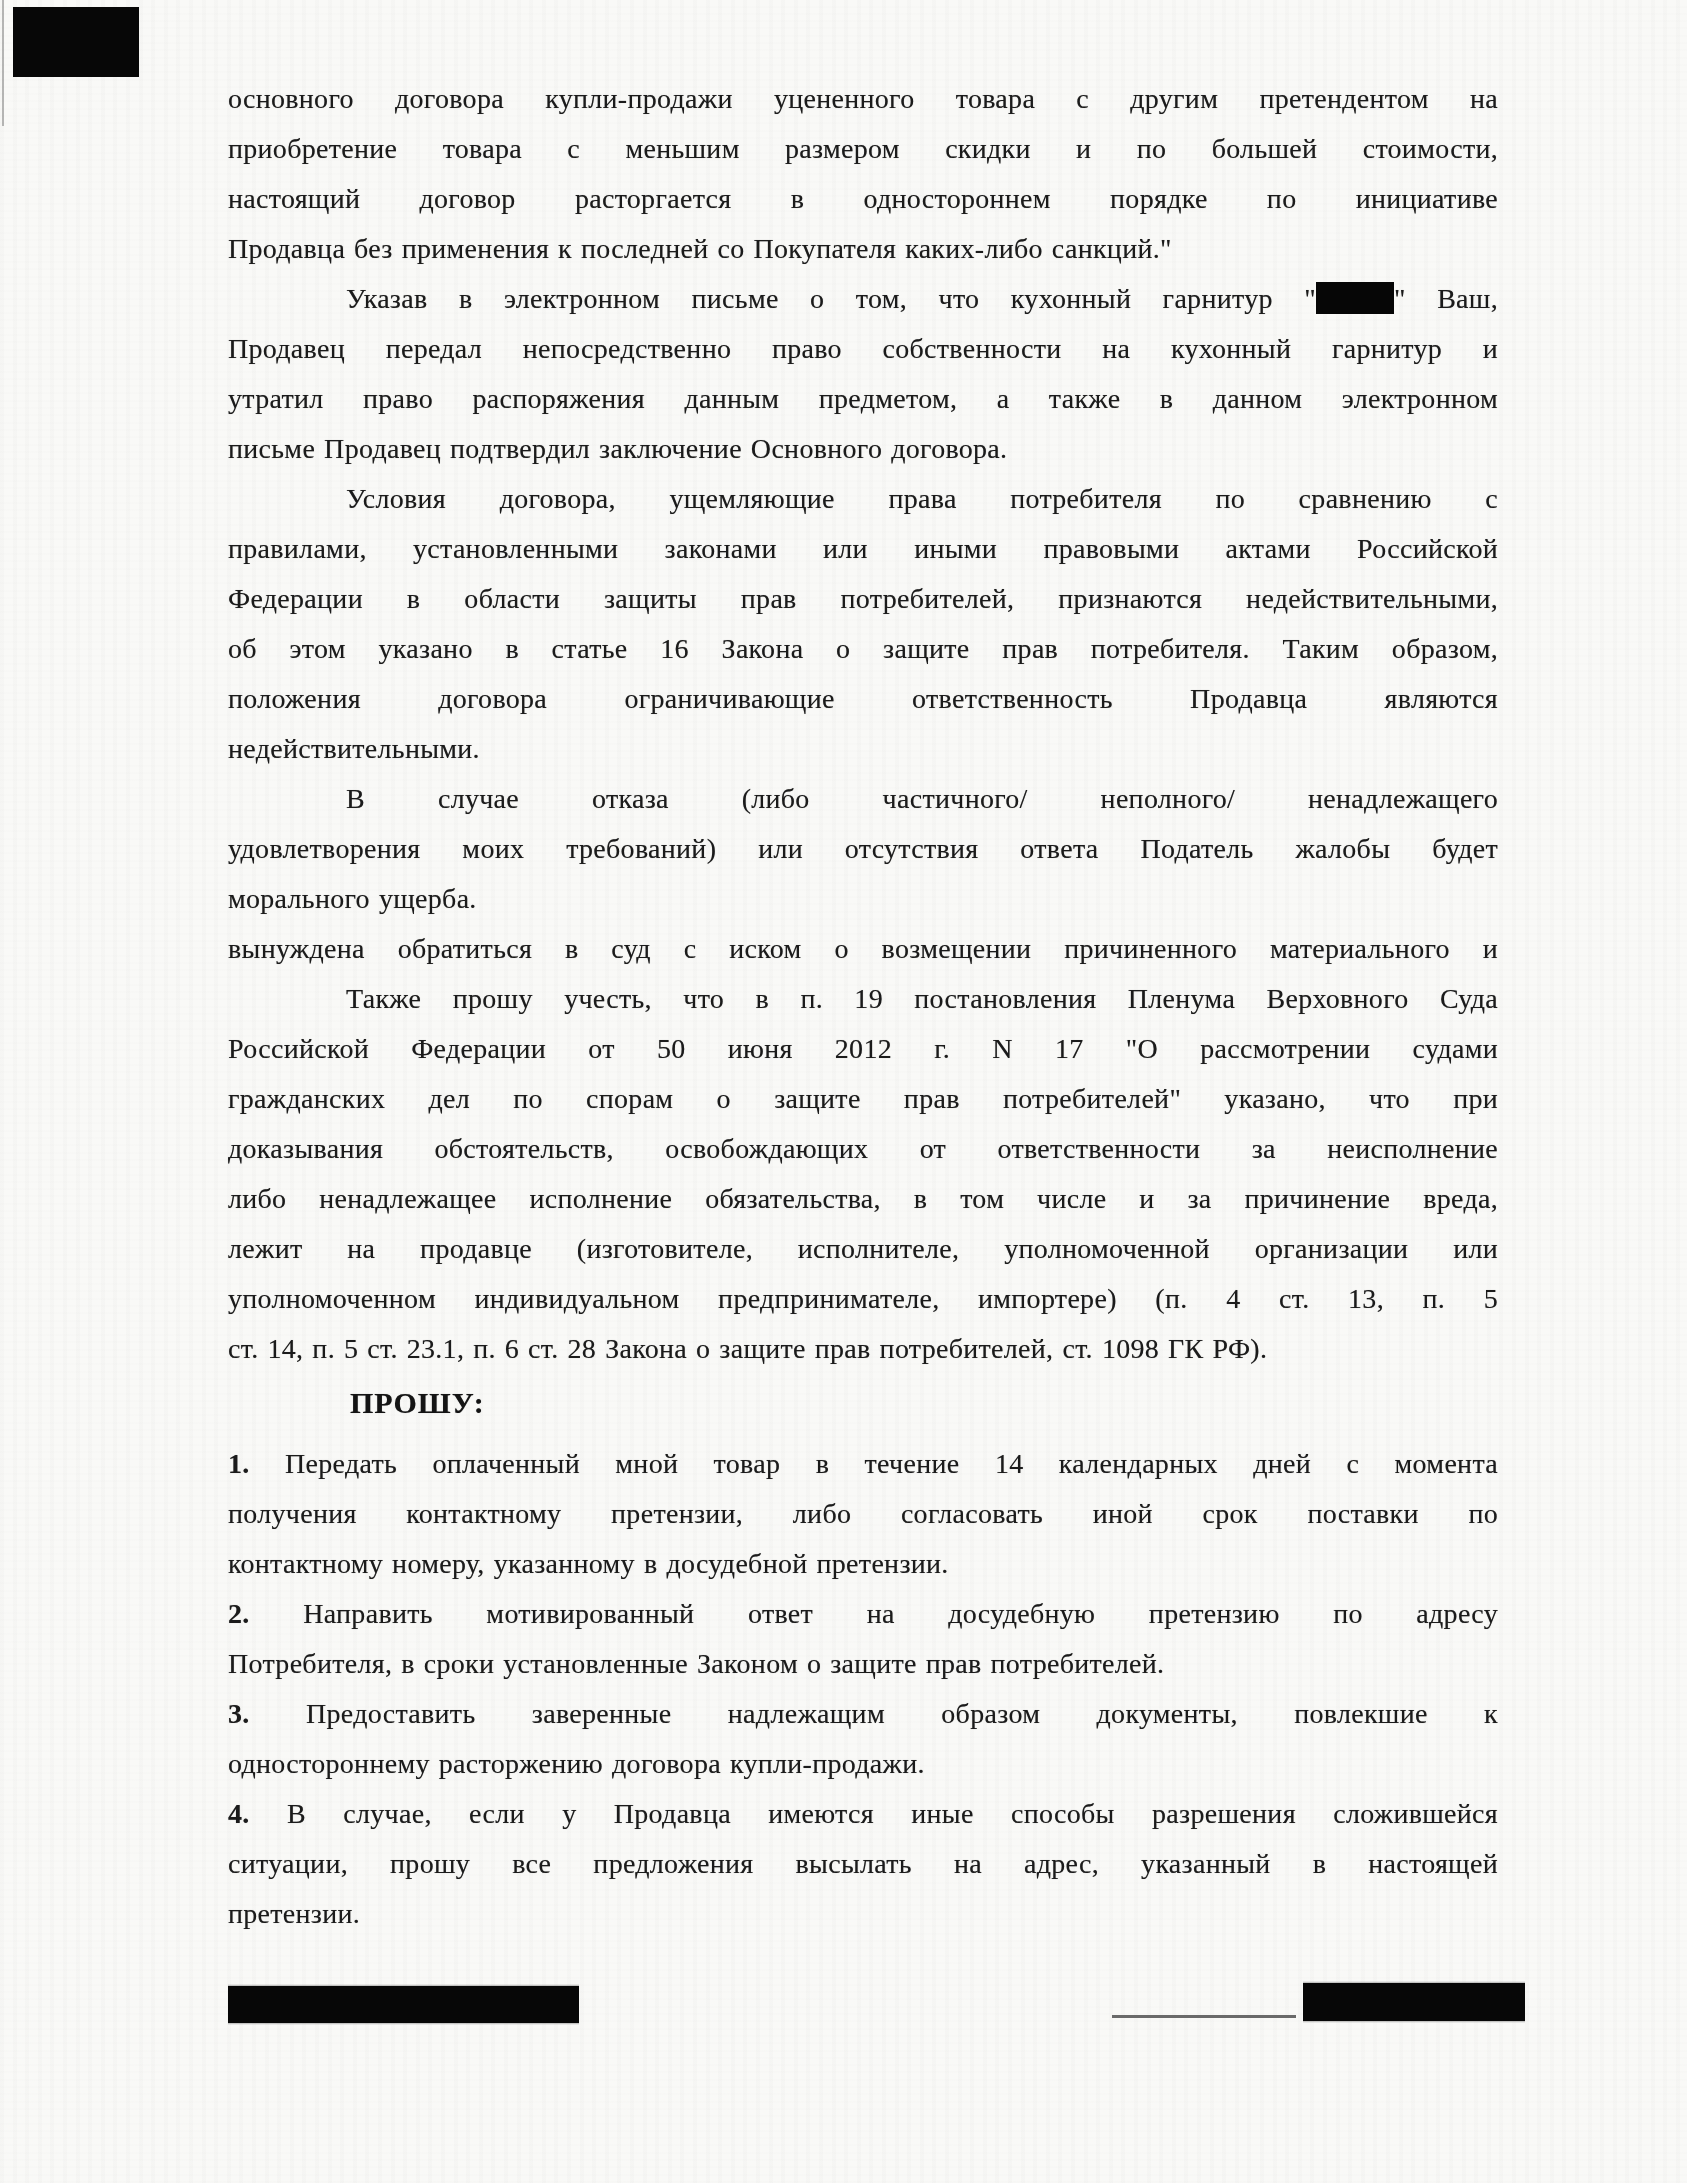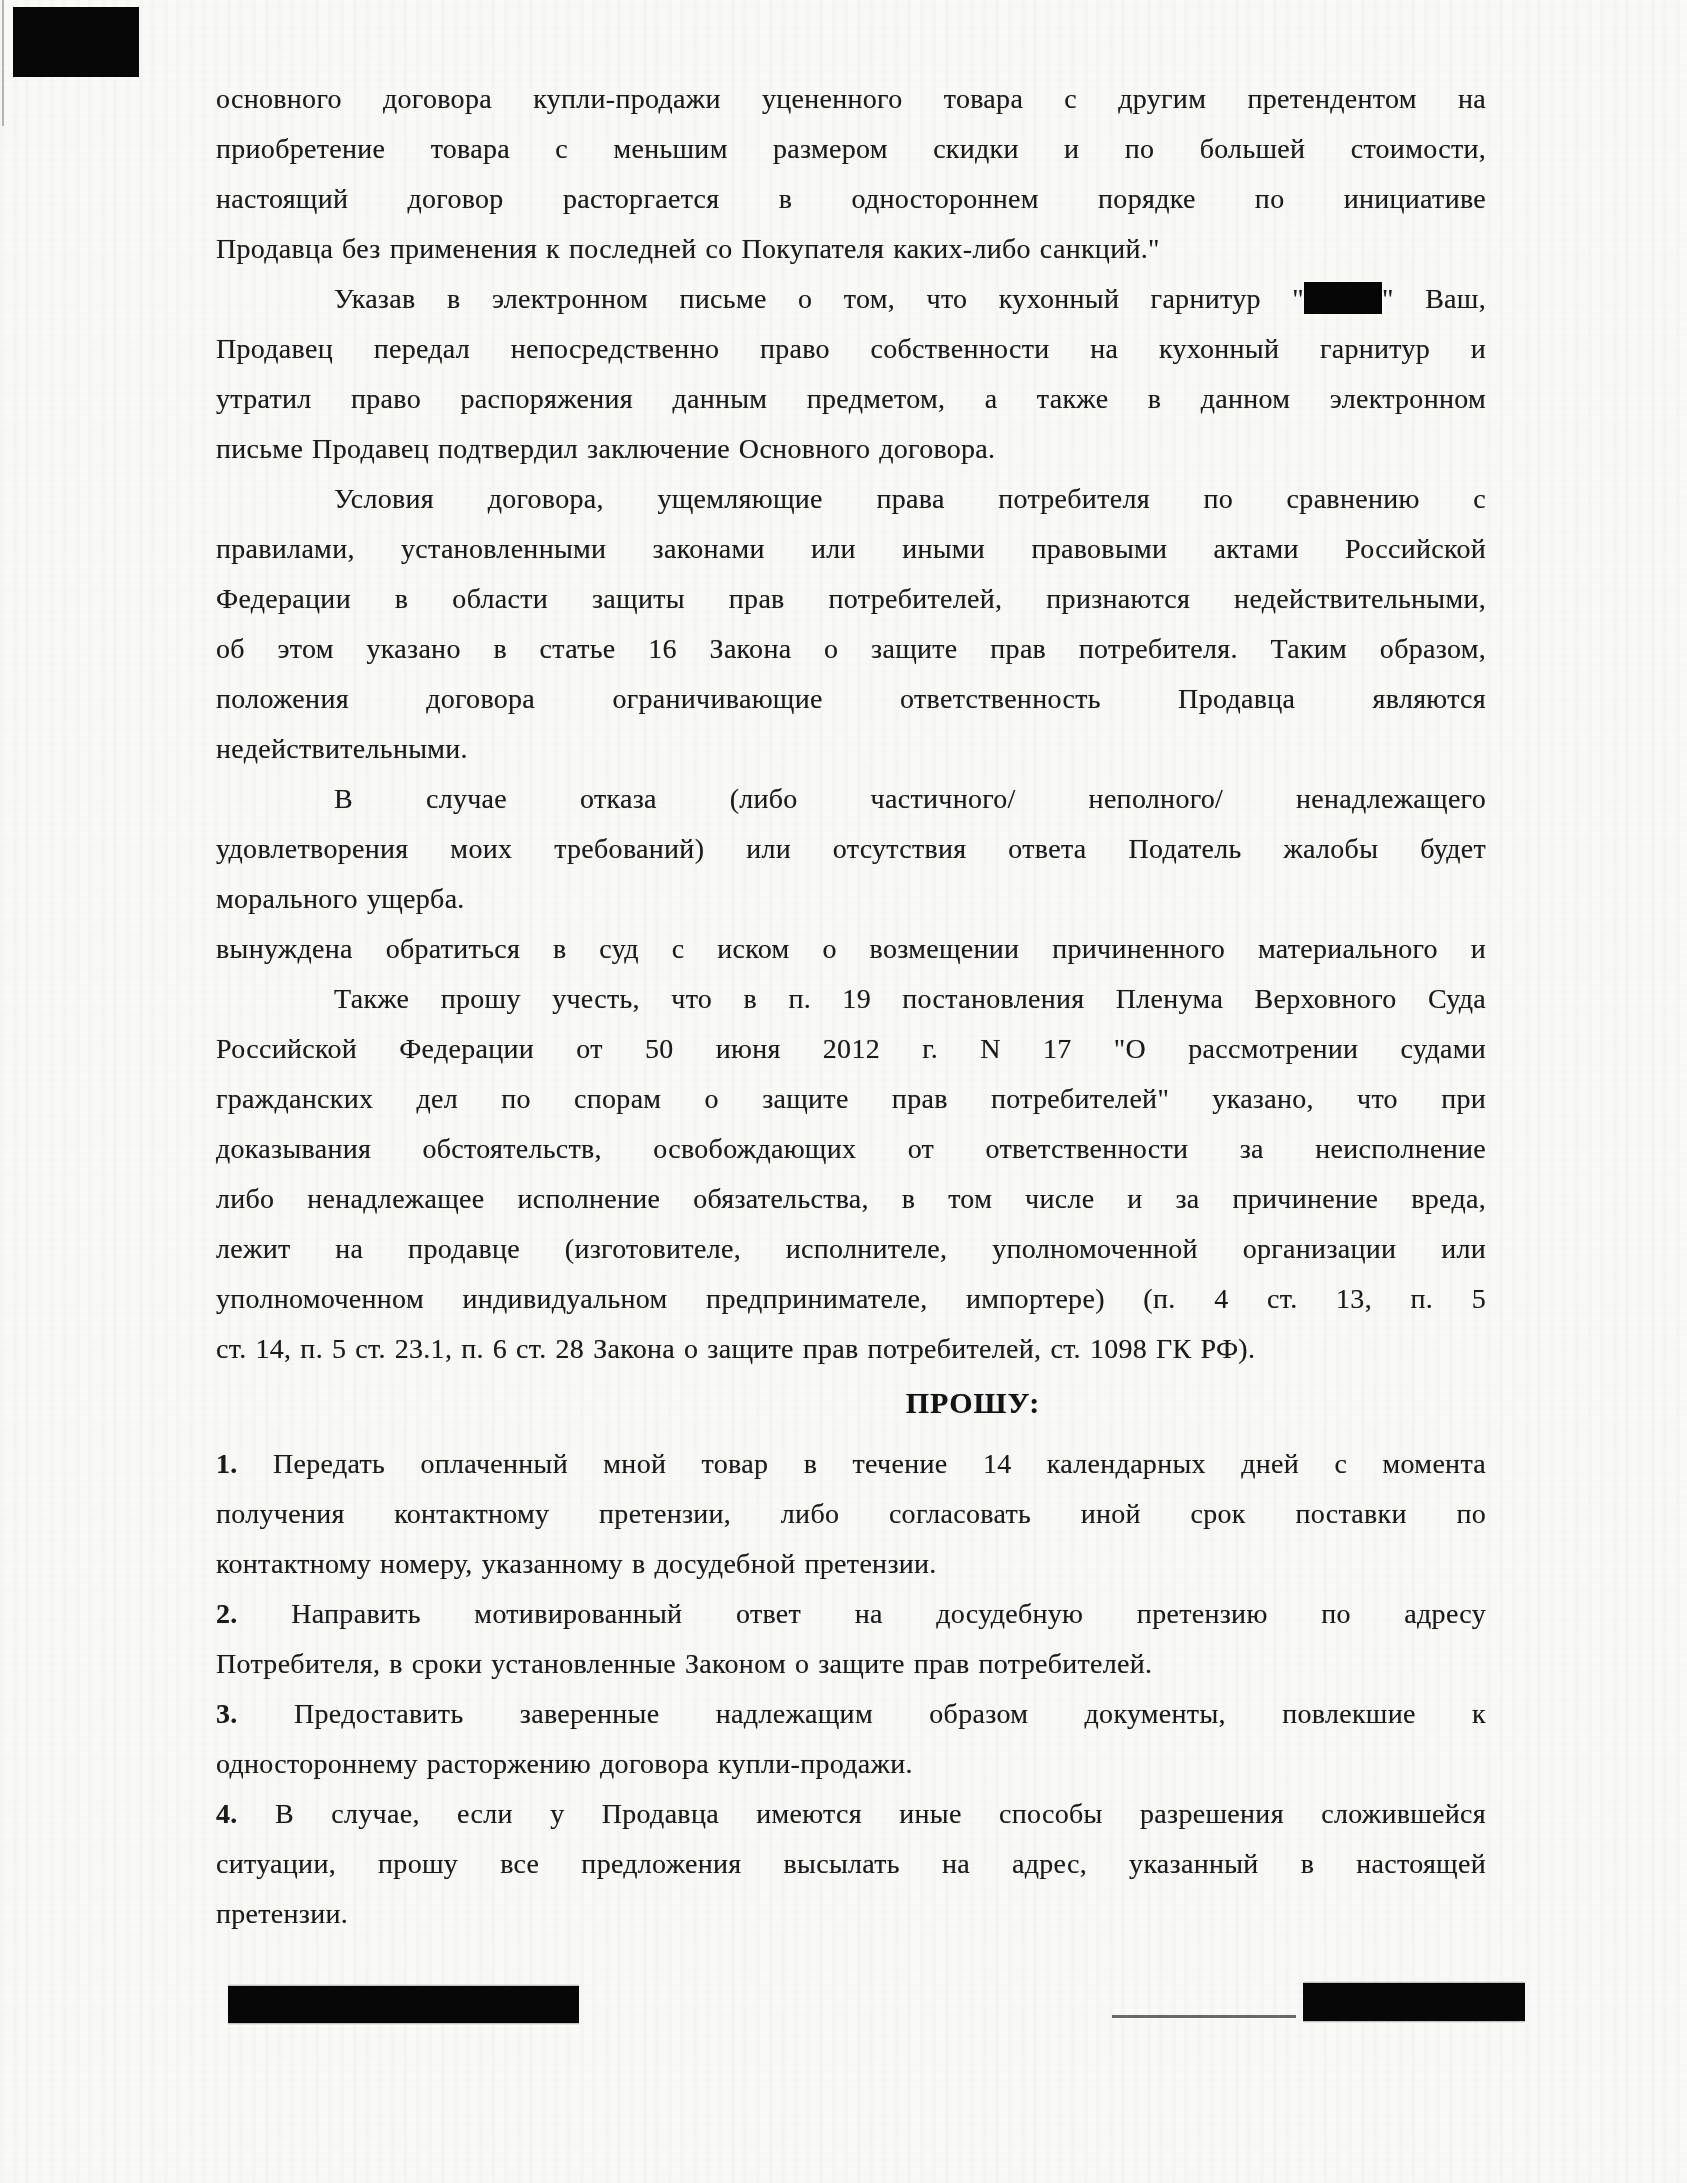--- a/index.html
+++ b/index.html
@@ -5,38 +5,38 @@
   html,body{margin:0;padding:0;}
   body{
     width:1687px;height:2183px;position:relative;overflow:hidden;
     background:
       repeating-linear-gradient(90deg, rgba(120,120,120,0.028) 0 4px, rgba(255,255,255,0) 4px 12.6px),
       repeating-linear-gradient(0deg, rgba(140,140,140,0.016) 0 2px, rgba(255,255,255,0) 2px 7.3px),
       #f9f9f7;
     font-family:"Liberation Serif","DejaVu Serif",serif;
   }
   .page{position:absolute;inset:0;}
-  .textcol{position:absolute;left:216px;top:74px;width:1270px;}
+  .textcol{position:absolute;left:228px;top:74px;width:1270px;}
   .line{
     font-size:28px;line-height:50px;color:#1b1b1b;
     text-align:justify;text-align-last:justify;
     letter-spacing:0.3px;word-spacing:1.7px;
     text-shadow:0 0 0.7px rgba(25,25,25,0.45);
     white-space:normal;
   }
   .line.last{text-align-last:left;}
   .line.indent{text-indent:118px;}
   .num{font-weight:bold;}
   .redact-inline{
     display:inline-block;width:78px;height:32px;background:#060606;
     vertical-align:-6px;
   }
   .heading{
     font-size:30px;line-height:50px;font-weight:bold;color:#141414;
-    text-align:center;transform:translateX(122px);margin-top:4px;
+    text-align:left;transform:translateX(122px);margin-top:4px;
     letter-spacing:1px;text-shadow:0 0 0.7px rgba(25,25,25,0.5);
   }
   #docItems{margin-top:10.6px;}
   .redact{position:absolute;background:#070707;}
   .box-top-left{left:13.2px;top:6.6px;width:126px;height:70px;}
   .box-bottom-left{left:228px;top:1986px;width:351px;height:37px;box-shadow:0 -1.3px 0 rgba(130,130,130,0.45),0 1.3px 0 rgba(130,130,130,0.45);}
   .box-bottom-right{left:1303px;top:1983px;width:222px;height:38px;box-shadow:0 -1.3px 0 rgba(130,130,130,0.45),0 1.3px 0 rgba(130,130,130,0.45);}
   .sigline{position:absolute;left:1112px;top:2015px;width:184px;height:2.6px;background:#6a6a6a;}
   .edge-artifact{position:absolute;left:2px;top:0;width:2px;height:126px;background:rgba(60,60,60,0.35);}
 </style>

